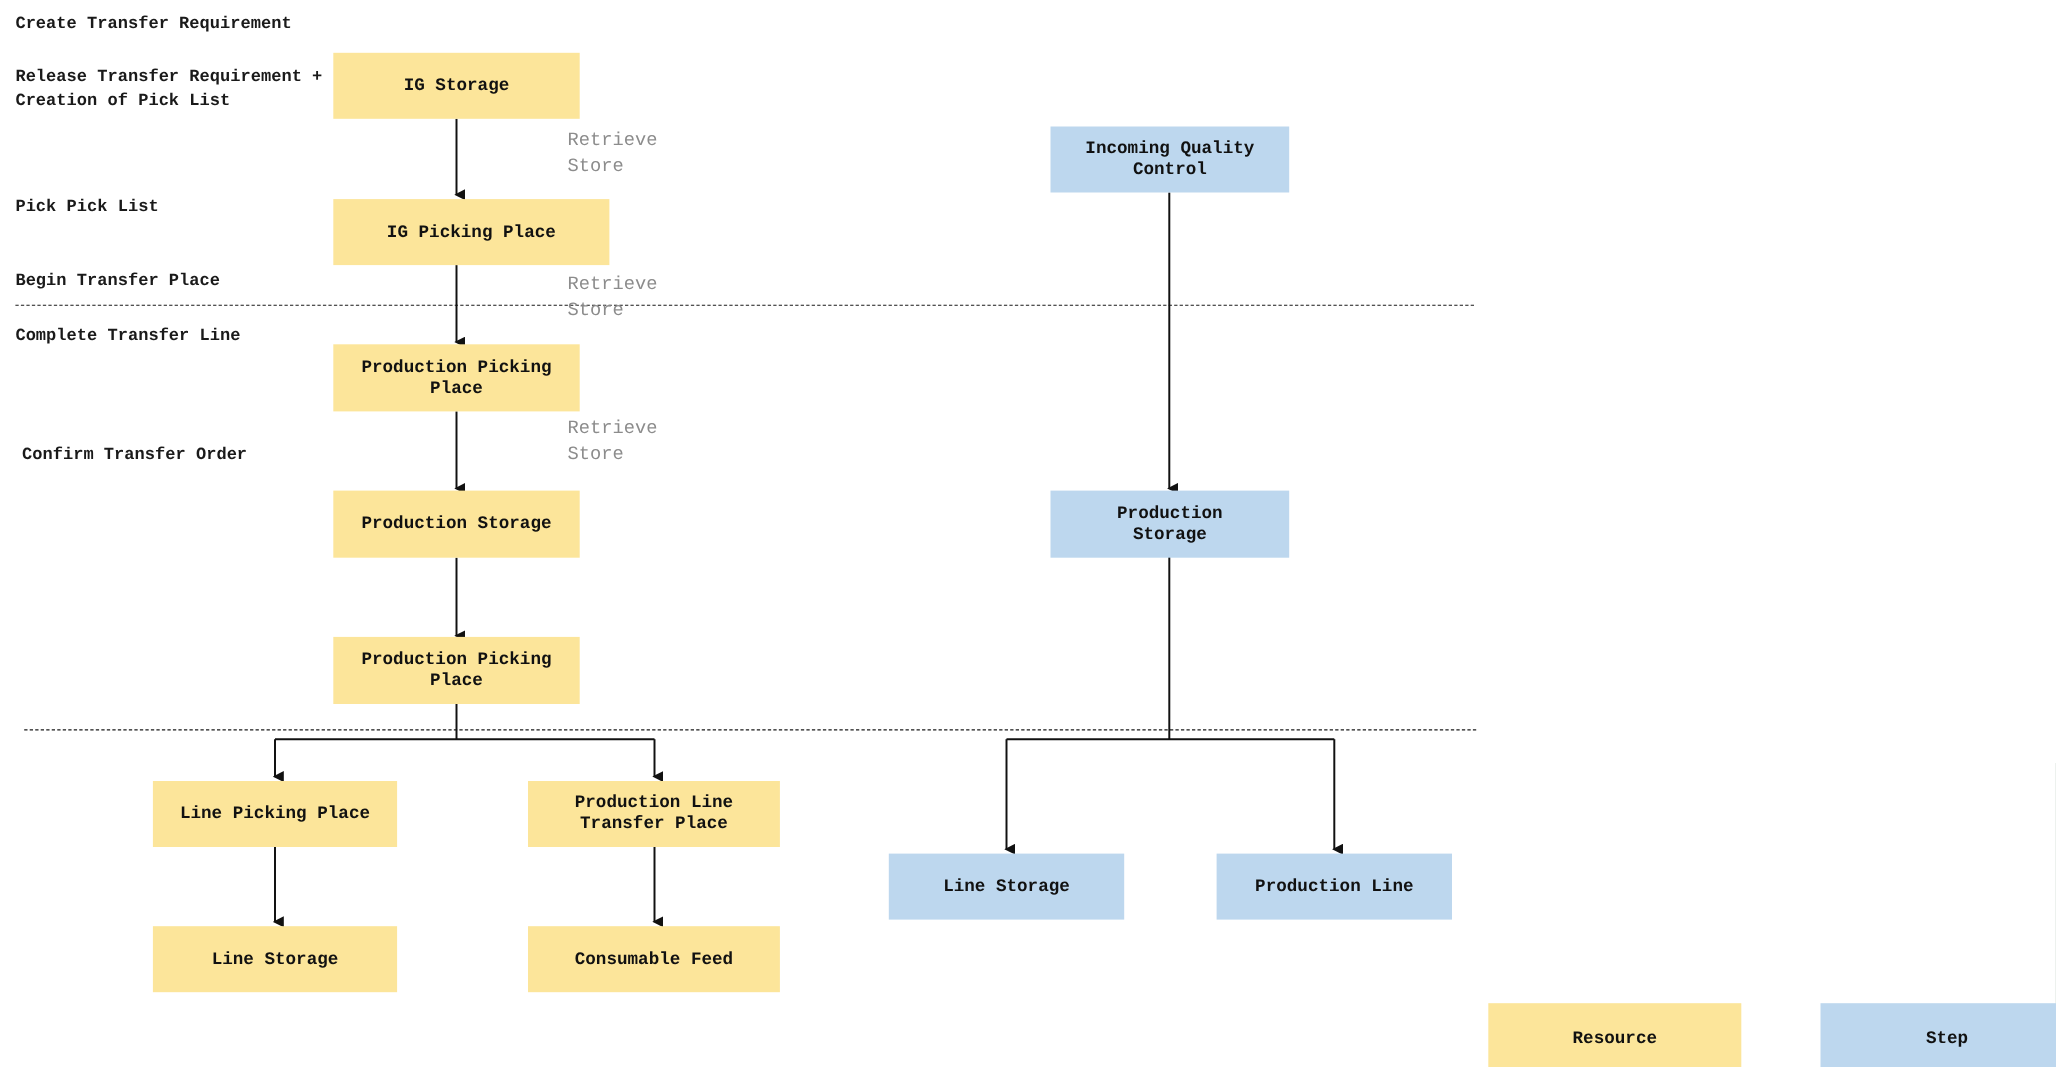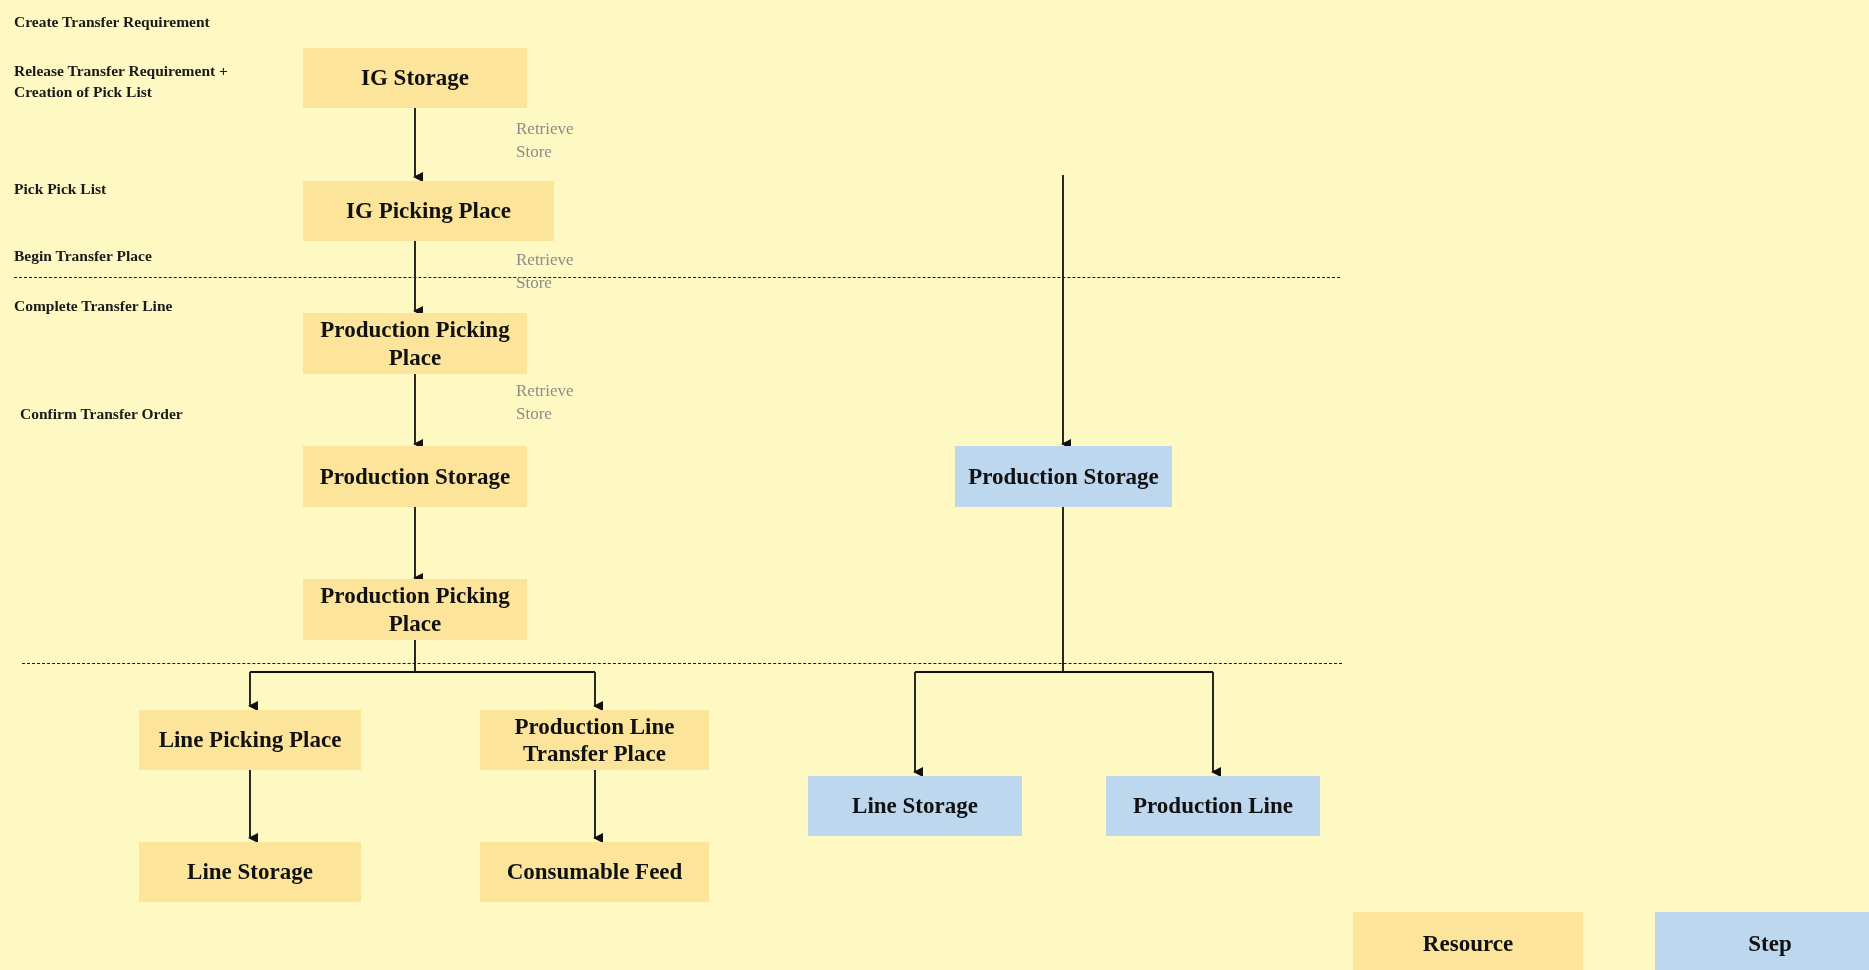--- a/index.html
+++ b/index.html
@@ -4,36 +4,36 @@
 <style>
   html, body {
     margin: 0;
     padding: 0;
     background: #4a7055;
   }
   #canvas {
     position: relative;
     width: 1869px;
     height: 970px;
-    background: #fef9c3;
-    font-family: Liberation Serif, serif;
+    background: #ffffff;
+    font-family: Liberation Mono, monospace;
     overflow: hidden;
   }
   .node {
     position: absolute;
     display: flex;
     align-items: center;
     justify-content: center;
     text-align: center;
     font-weight: bold;
-    font-size: 23px;
+    font-size: 16px;
     line-height: 1.18;
     color: #111111;
     box-sizing: border-box;
-    padding: 2px 10px;
+    padding: 2px 24px;
   }
   .node.resource { background: #fce59a; }
   .node.step     { background: #bdd7ee; }
 
   .swimlabel {
     position: absolute;
     font-weight: bold;
     font-size: 15.5px;
     line-height: 1.38;
     color: #1a1a1a;
@@ -131,20 +131,21 @@
   <div class="node resource" style="left:303px; top:579px; width:224px; height:61px;">Production Picking Place</div>
 
   <div class="node resource" style="left:139px; top:710px; width:222px; height:60px;">Line Picking Place</div>
 
   <div class="node resource" style="left:480px; top:710px; width:229px; height:60px;">Production Line Transfer Place</div>
 
   <div class="node resource" style="left:139px; top:842px; width:222px; height:60px;">Line Storage</div>
 
   <div class="node resource" style="left:480px; top:842px; width:229px; height:60px;">Consumable Feed</div>
 
+  <div class="node step" style="left:955px; top:115px; width:217px; height:60px;">Incoming Quality Control</div>
 
   <div class="node step" style="left:955px; top:446px; width:217px; height:61px;">Production Storage</div>
 
   <div class="node step" style="left:808px; top:776px; width:214px; height:60px;">Line Storage</div>
 
   <div class="node step" style="left:1106px; top:776px; width:214px; height:60px;">Production Line</div>
 
   <div class="node resource" style="left:1353px; top:912px; width:230px; height:64px;">Resource</div>
 
   <div class="node step" style="left:1655px; top:912px; width:230px; height:64px;">Step</div>

